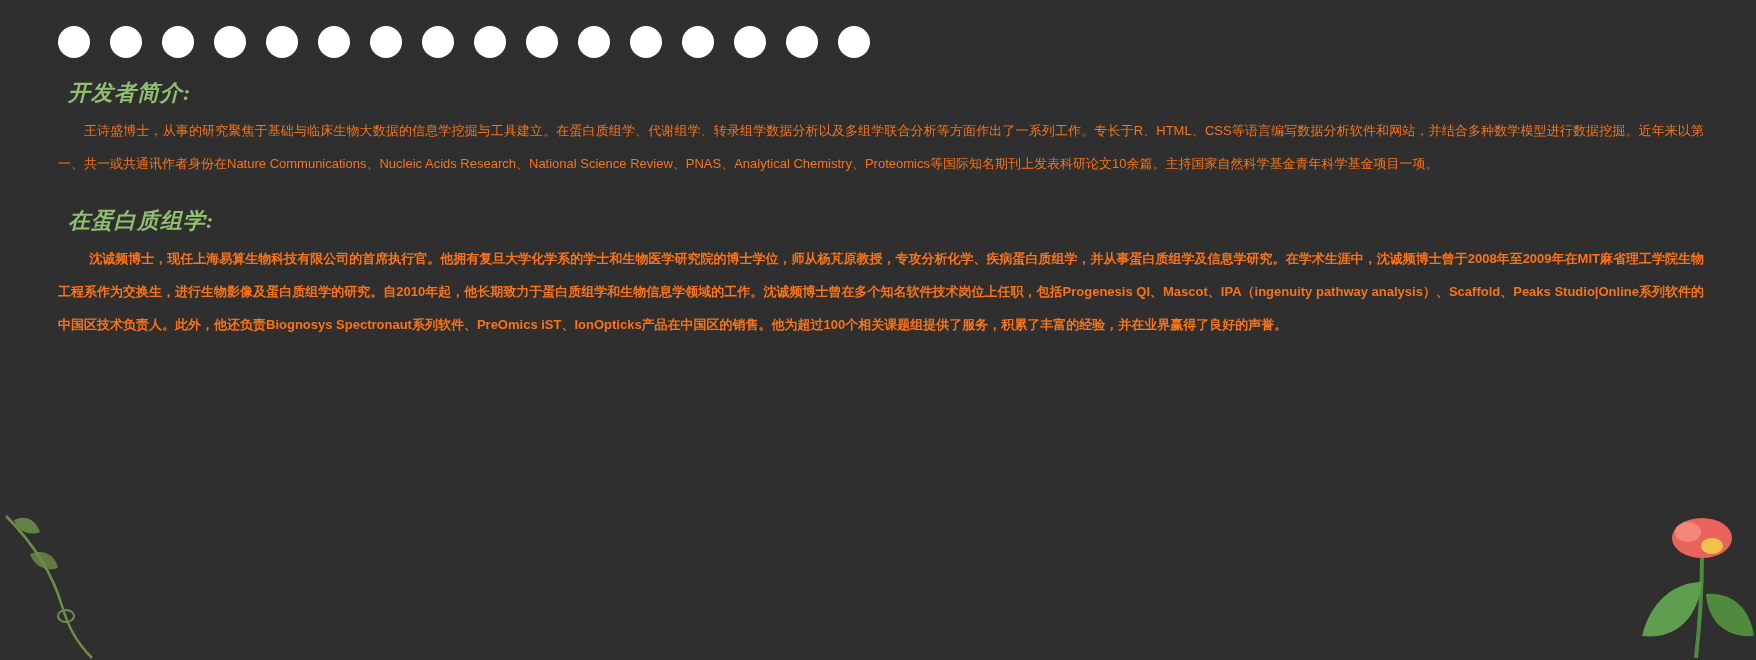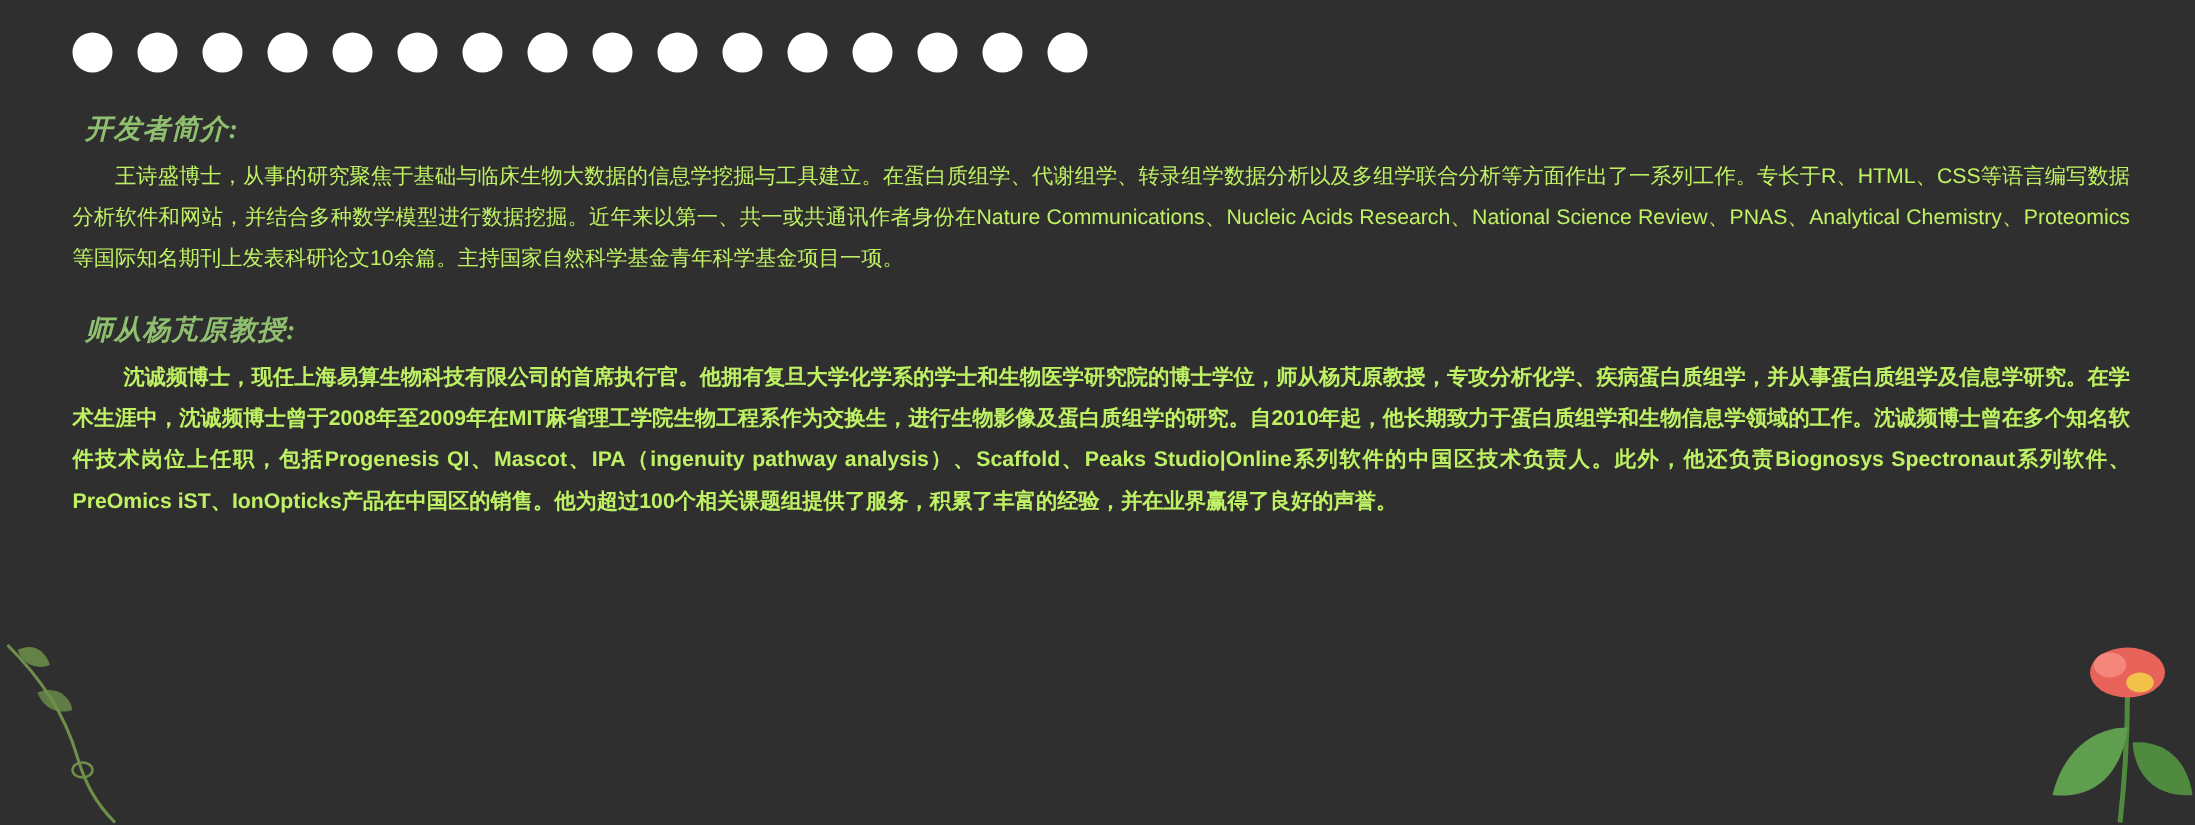--- a/index.html
+++ b/index.html
@@ -29,42 +29,42 @@
     gap: 20px;
   }
   .dot {
     width: 32px;
     height: 32px;
     border-radius: 50%;
     background: #ffffff;
   }
   .content {
     position: absolute;
-    top: 88px;
+    top: 78px;
     left: 58px;
     right: 48px;
   }
   .section-title {
     font-family: "Liberation Serif", serif;
     font-style: italic;
     font-weight: bold;
     font-size: 22px;
     color: #8fbf6f;
     letter-spacing: 1px;
     margin: 0 0 6px 10px;
   }
   .section-title.second {
     margin-top: 26px;
   }
   .para {
-    font-size: 17px;
+    font-size: 13px;
     line-height: 33px;
     text-align: justify;
     text-justify: inter-ideograph;
-    color: #bef264;
+    color: #f97316;
     margin: 0;
     text-indent: 2em;
     padding-right: 4px;
   }
   .para.p2 {
     text-indent: 2.4em;
     font-weight: bold;
   }
   
   .vine {
@@ -106,21 +106,21 @@
     <span class="dot"></span>
     <span class="dot"></span>
     <span class="dot"></span>
     <span class="dot"></span>
   </div>
 
   <div class="content">
     <h2 class="section-title">开发者简介:</h2>
     <p class="para p1">王诗盛博士，从事的研究聚焦于基础与临床生物大数据的信息学挖掘与工具建立。在蛋白质组学、代谢组学、转录组学数据分析以及多组学联合分析等方面作出了一系列工作。专长于R、HTML、CSS等语言编写数据分析软件和网站，并结合多种数学模型进行数据挖掘。近年来以第一、共一或共通讯作者身份在Nature Communications、Nucleic Acids Research、National Science Review、PNAS、Analytical Chemistry、Proteomics等国际知名期刊上发表科研论文10余篇。主持国家自然科学基金青年科学基金项目一项。</p>
 
-    <h2 class="section-title second">师从杨芃原教授:</h2>
+    <h2 class="section-title second">在蛋白质组学:</h2>
     <p class="para p2">沈诚频博士，现任上海易算生物科技有限公司的首席执行官。他拥有复旦大学化学系的学士和生物医学研究院的博士学位，师从杨芃原教授，专攻分析化学、疾病蛋白质组学，并从事蛋白质组学及信息学研究。在学术生涯中，沈诚频博士曾于2008年至2009年在MIT麻省理工学院生物工程系作为交换生，进行生物影像及蛋白质组学的研究。自2010年起，他长期致力于蛋白质组学和生物信息学领域的工作。沈诚频博士曾在多个知名软件技术岗位上任职，包括Progenesis QI、Mascot、IPA（ingenuity pathway analysis）、Scaffold、Peaks Studio|Online系列软件的中国区技术负责人。此外，他还负责Biognosys Spectronaut系列软件、PreOmics iST、IonOpticks产品在中国区的销售。他为超过100个相关课题组提供了服务，积累了丰富的经验，并在业界赢得了良好的声誉。</p>
   </div>
 
   <svg class="vine" viewBox="0 0 120 150">
     <path d="M6 6 C 34 34, 52 62, 62 96 C 68 116, 76 132, 92 148" stroke="#6d8f4a" stroke-width="2.5" fill="none"></path>
     <ellipse cx="66" cy="106" rx="8" ry="6" stroke="#6d8f4a" stroke-width="2" fill="none"></ellipse>
     <path d="M14 10 C 26 4, 36 10, 40 22 C 30 26, 18 22, 14 10 Z" fill="#6d8f4a" opacity="0.85"></path>
     <path d="M30 44 C 44 38, 56 46, 58 58 C 46 62, 34 56, 30 44 Z" fill="#6d8f4a" opacity="0.8"></path>
   </svg>
 

